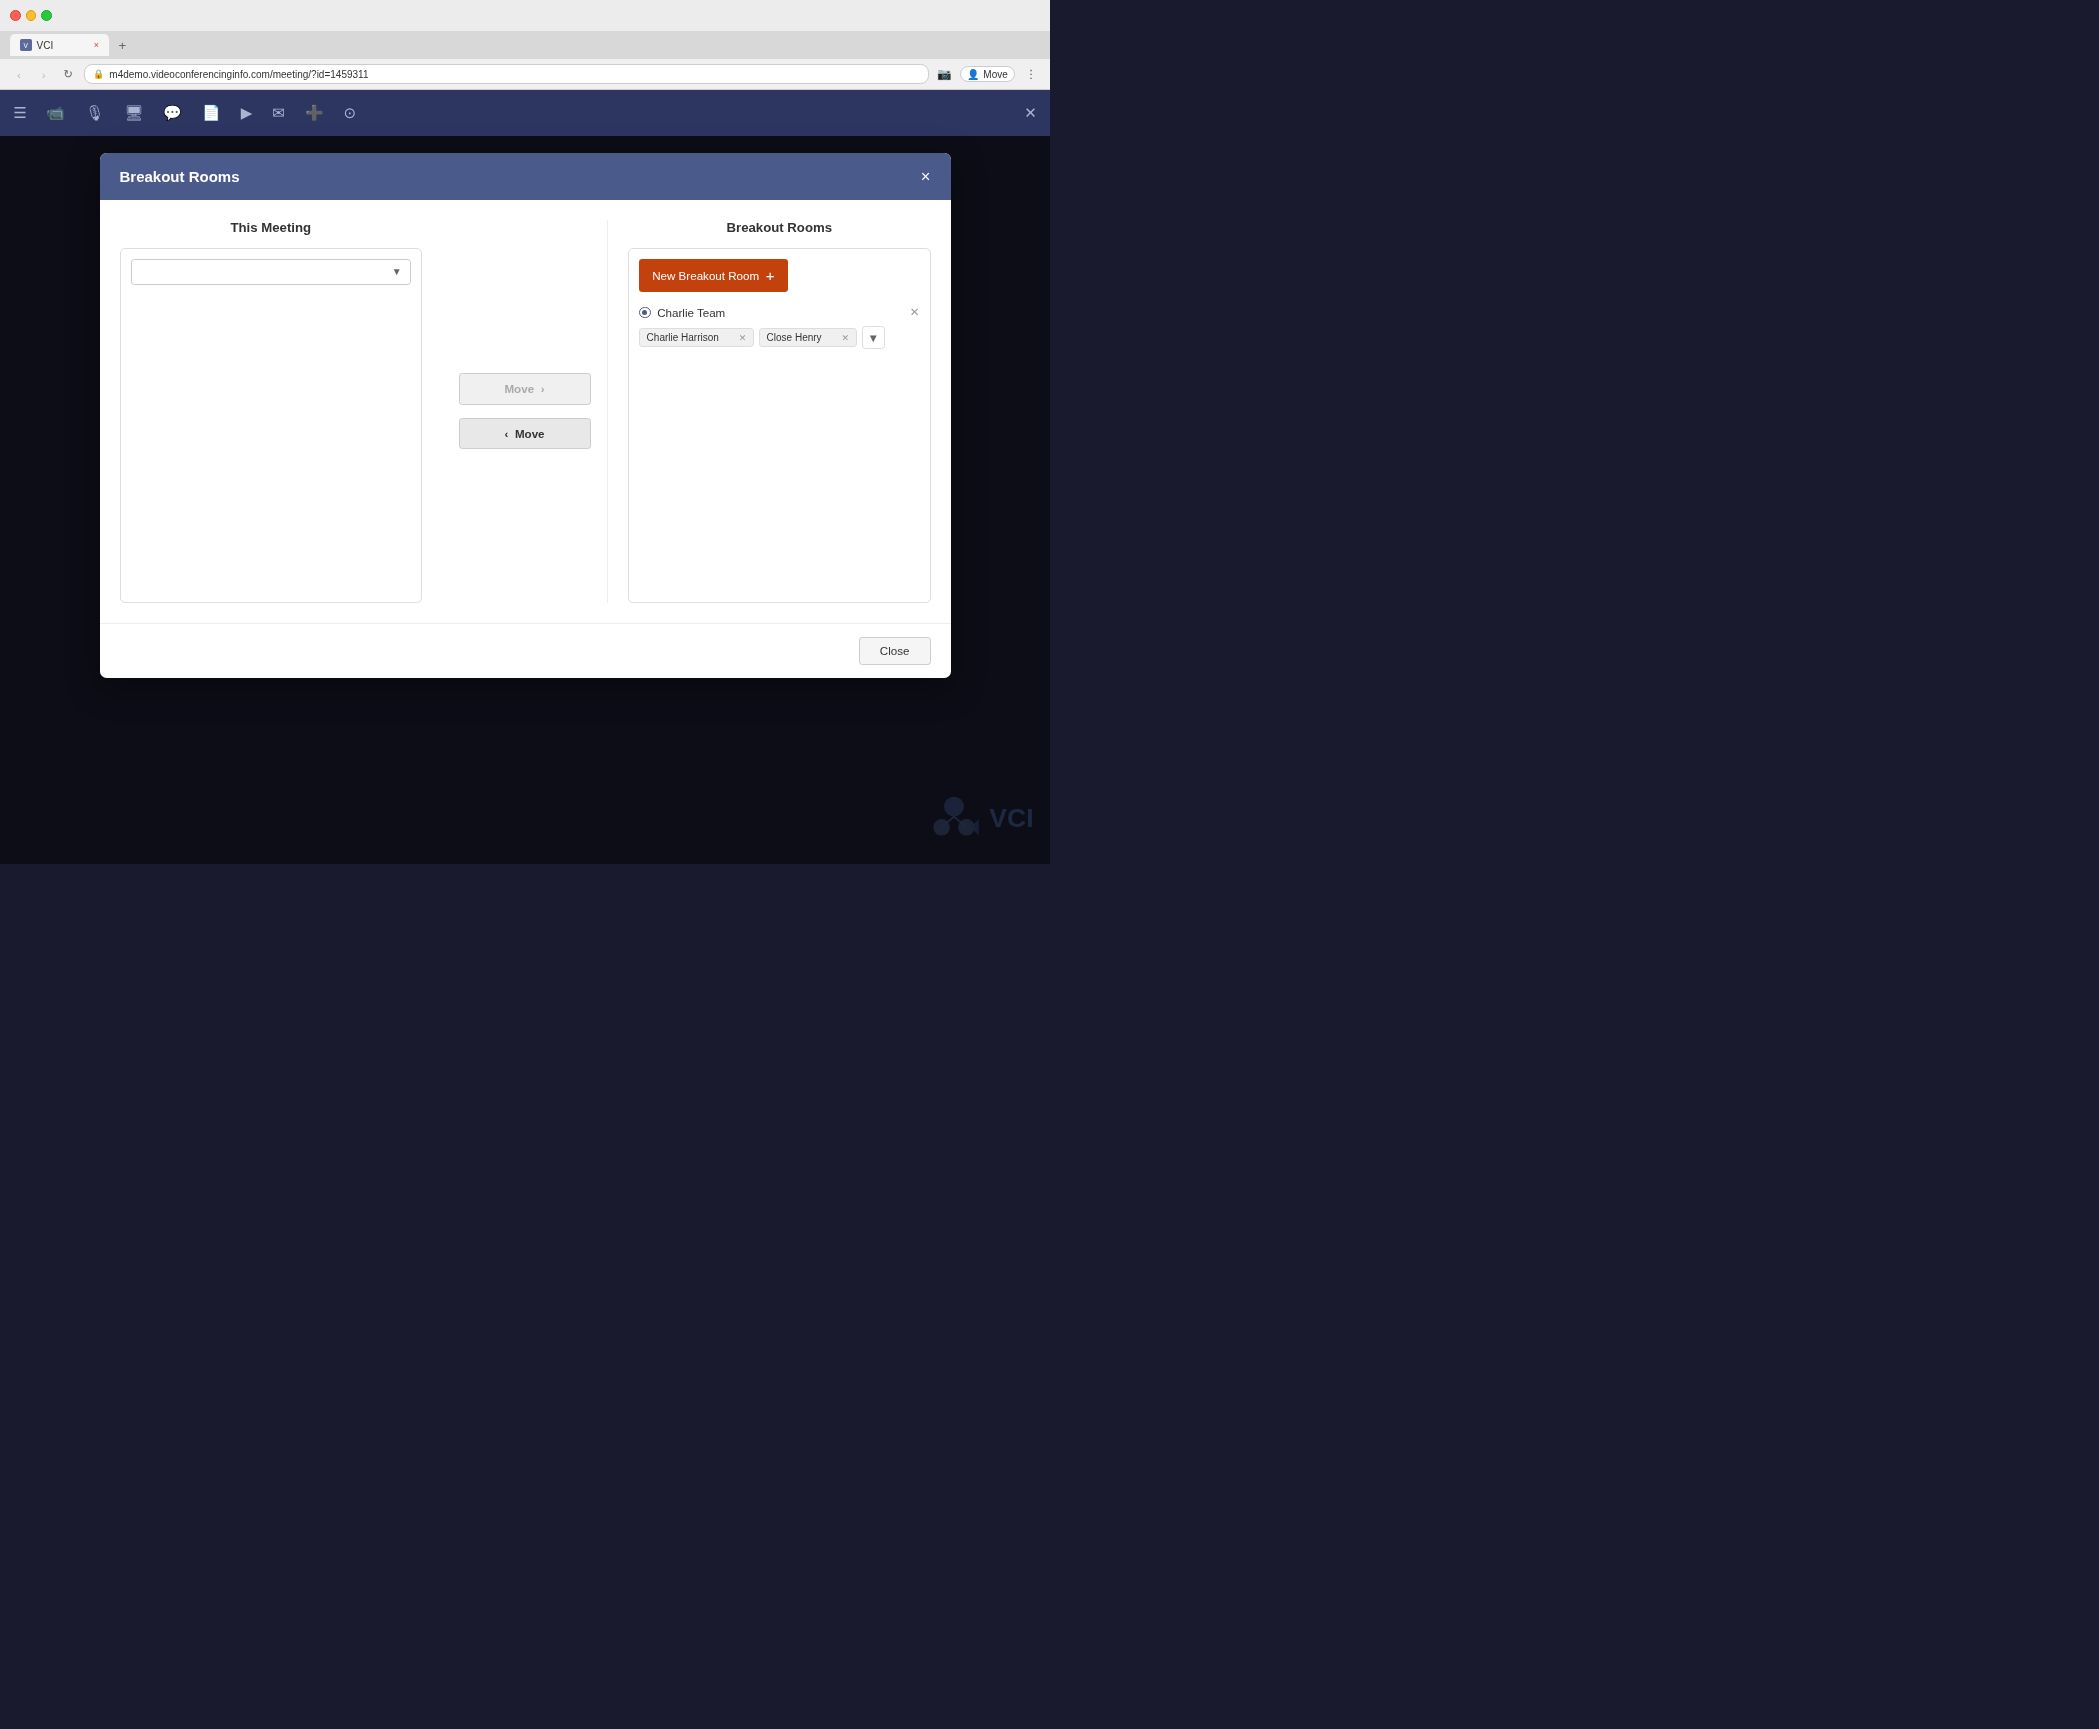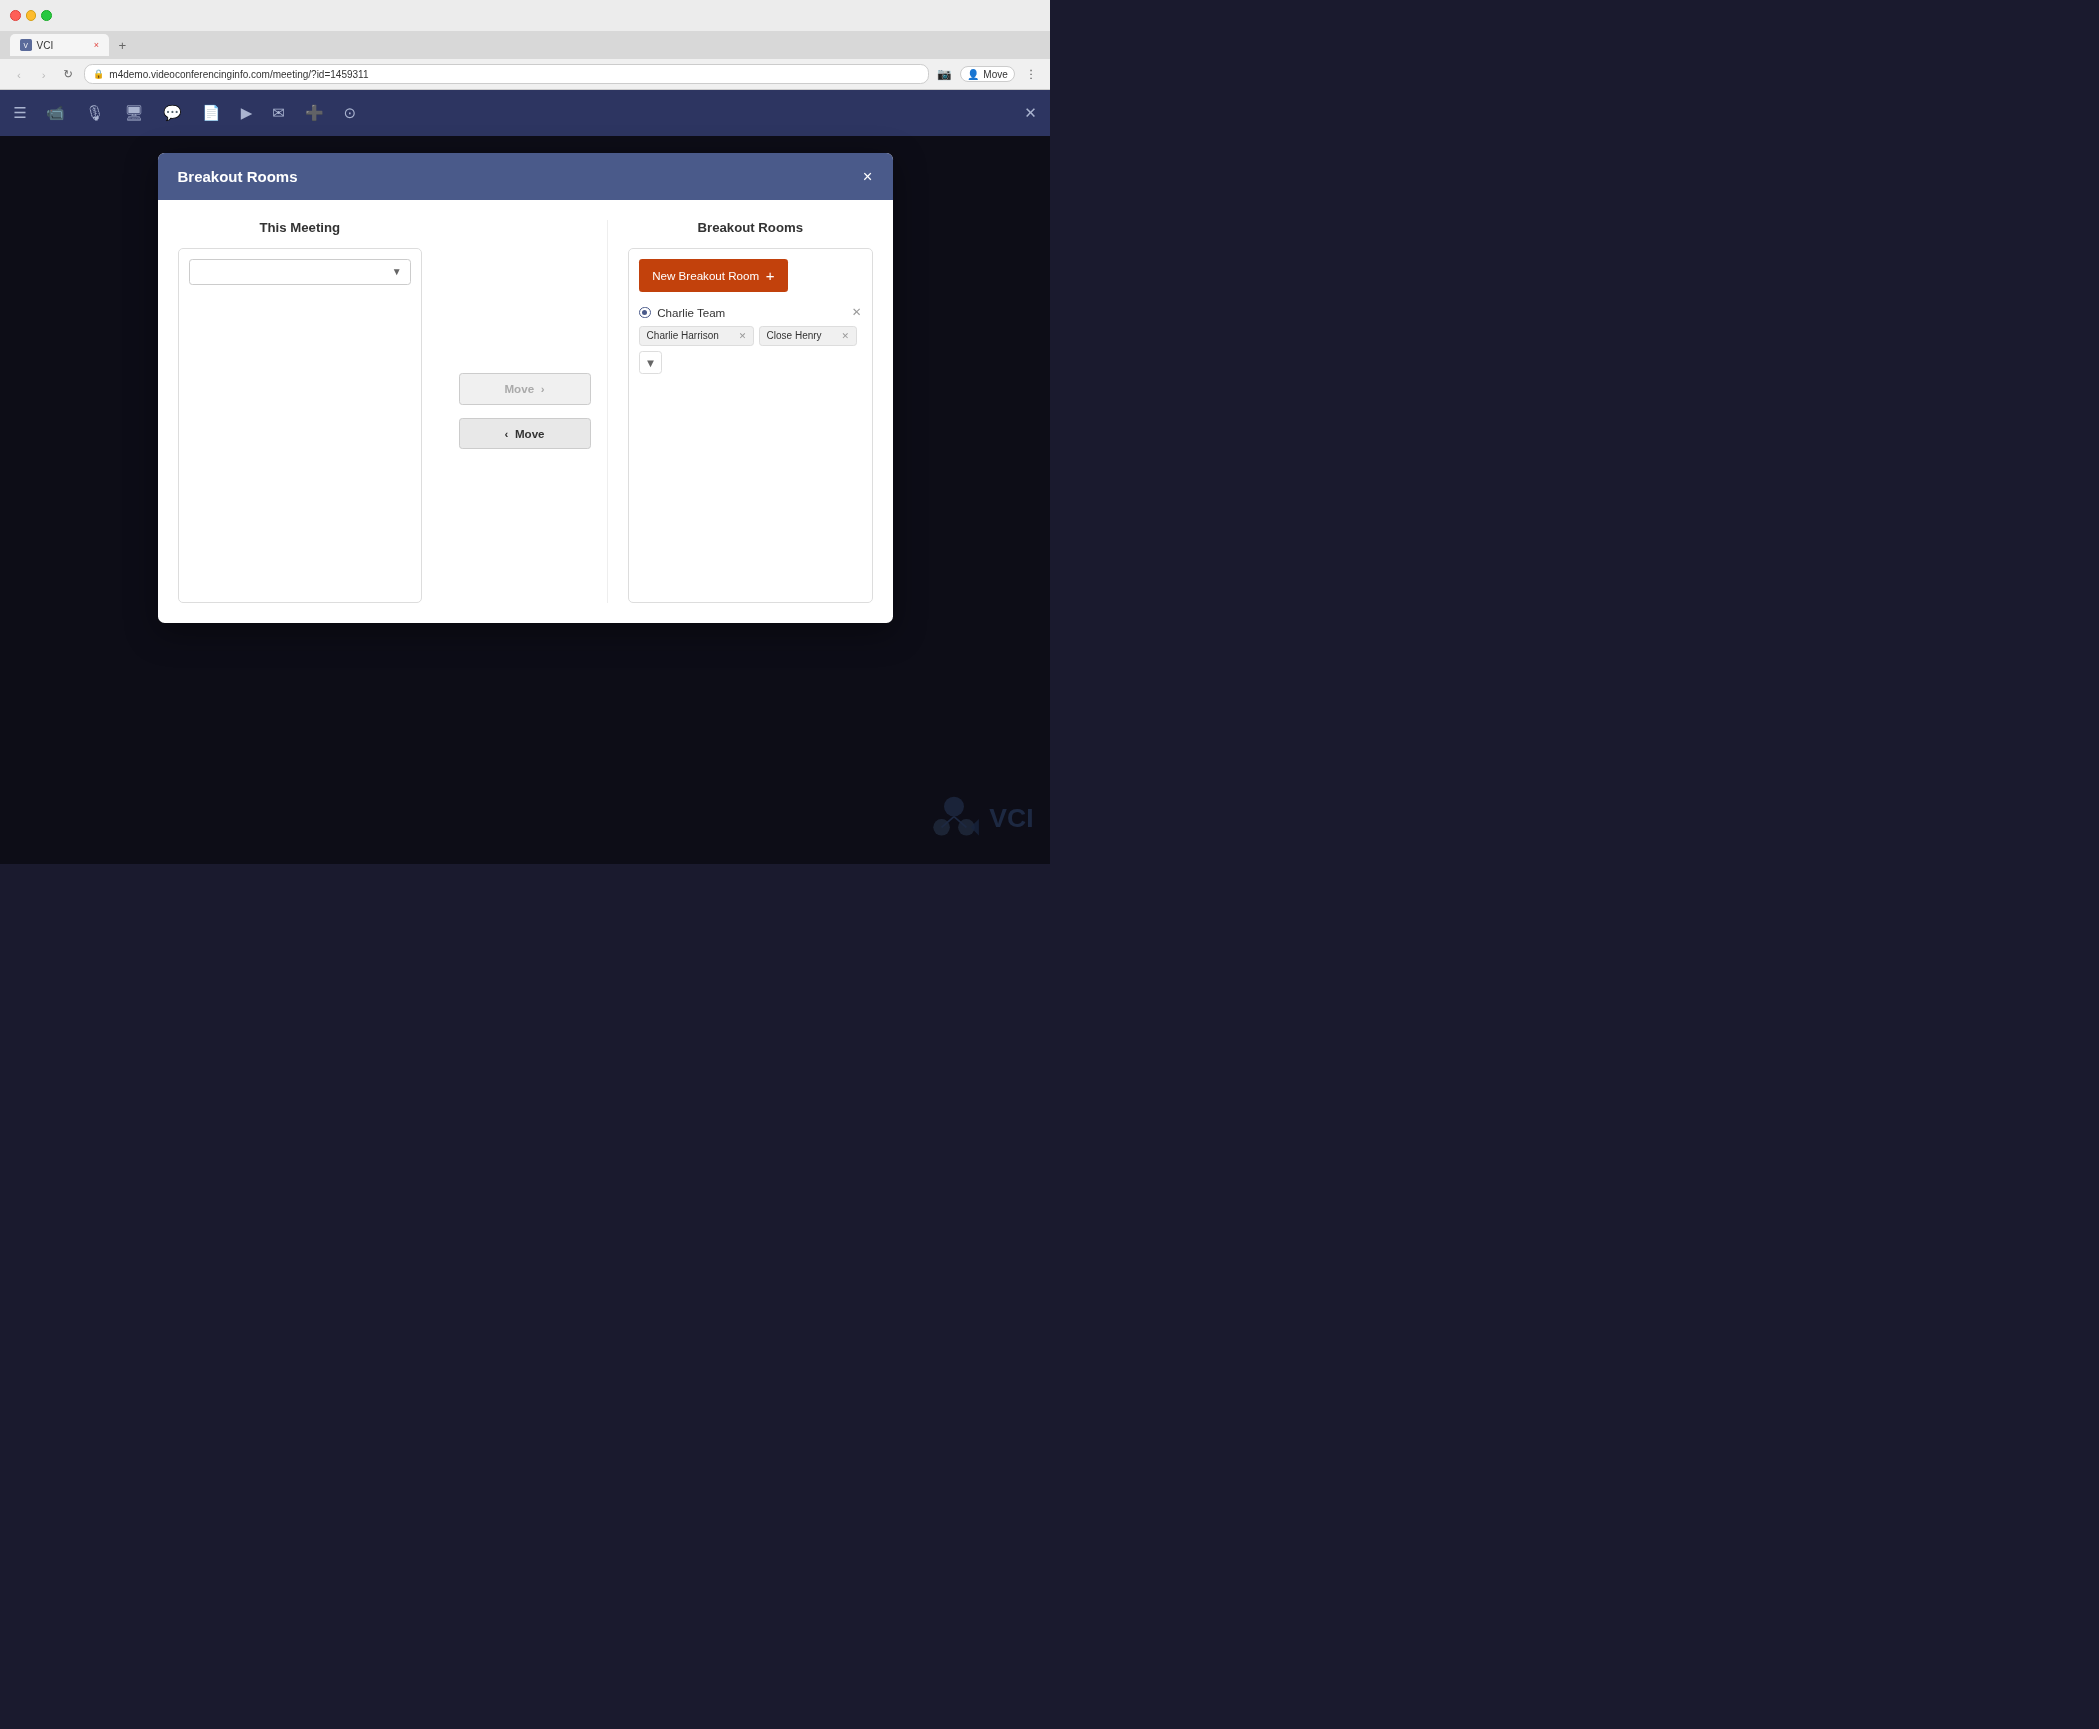--- a/index.html
+++ b/index.html
@@ -181,21 +181,21 @@
       display: flex;
       align-items: flex-start;
       justify-content: center;
       padding-top: 16.5px;
     }
 
     
     .modal {
       background: white;
       border-radius: 6.6px;
-      width: 735px;
+      width: 851px;
       box-shadow: 0 8.3px 33px rgba(0,0,0,0.4);
       overflow: hidden;
     }
     .modal-header {
       background: #4a5a8a;
       padding: 15px 20px;
       display: flex;
       align-items: center;
       justify-content: space-between;
     }
@@ -561,17 +561,20 @@
                   <span class="participant-tag-remove">✕</span>
                 </div>
                 <div class="participant-add-btn">▼</div>
               </div>
             </div>
 
           </div>
         </div>
       </div>
 
+      <div class="modal-footer">
+        <button class="close-btn">Close</button>
+      </div>
 
     </div>
   </div>
 </div>
 
 
 </body></html>

